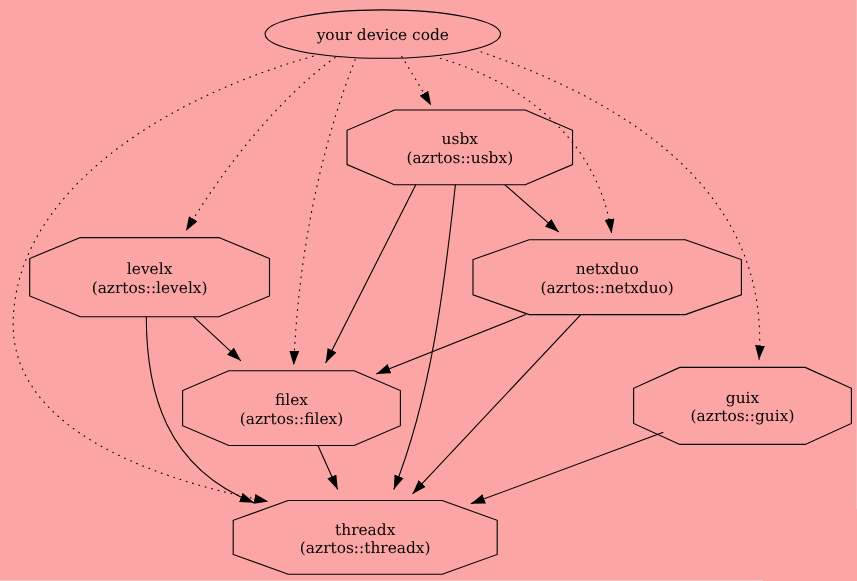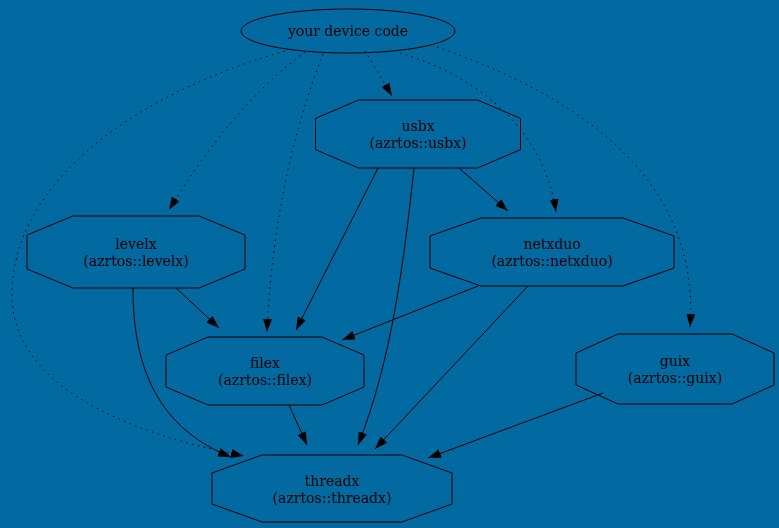--- a/index.html
+++ b/index.html
@@ -1,20 +1,20 @@
 <!DOCTYPE html>
 <html><head>
 <meta charset="utf-8">
 <style>
   html, body { margin: 0; padding: 0; background: #ffffff; }
   .canvas {
     position: relative;
     width: 779px;
     height: 528px;
-    background: #0369a1;
+    background: #fca5a5;
     overflow: hidden;
   }
   svg text {
     font-family: "DejaVu Serif", "Liberation Serif", serif;
     font-size: 14px;
     fill: #000000;
     text-anchor: middle;
   }
   .node-shape {
     fill: none;

